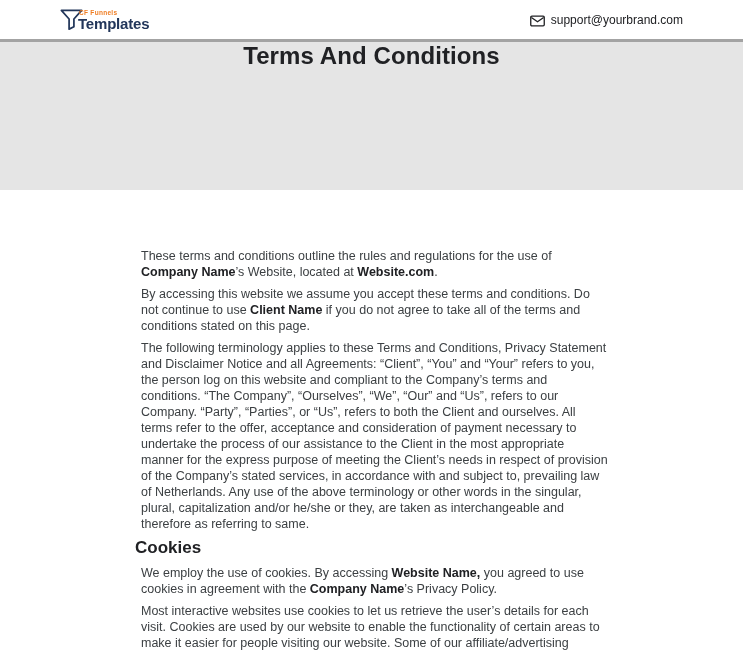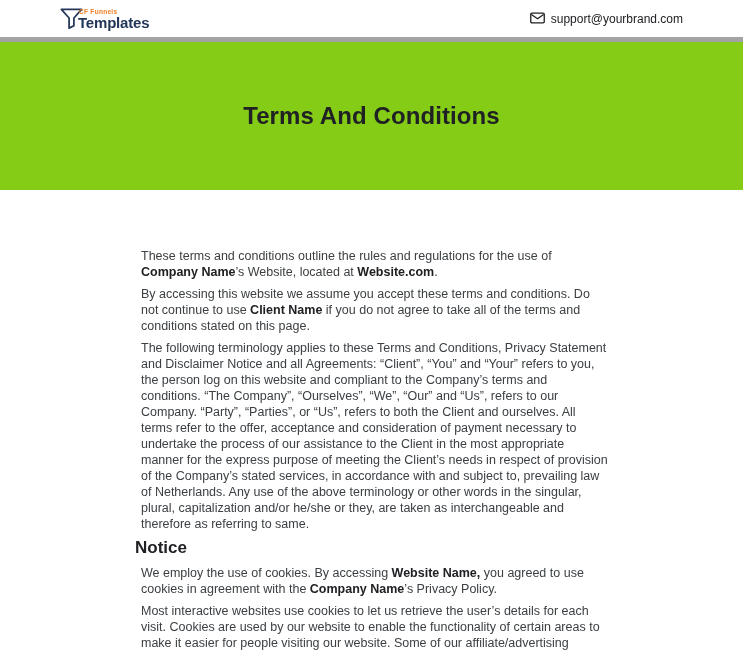--- a/index.html
+++ b/index.html
@@ -5,48 +5,47 @@
   * { margin: 0; padding: 0; box-sizing: border-box; }
   html, body { width: 743px; height: 651px; overflow: hidden; background: #ffffff; }
   body { font-family: "Liberation Sans", "DejaVu Sans", sans-serif; }
 
   .page { width: 743px; height: 651px; background: #ffffff; overflow: hidden; }
 
   
   .site-header {
     height: 42px;
     background: #ffffff;
-    border-bottom: 5px solid #a3a3a3;
+    border-bottom: 3px solid #a3a3a3;
     box-shadow: 0 1px 2px rgba(0,0,0,0.03);
     display: flex;
     align-items: center;
     justify-content: space-between;
     padding: 0 60px 0 58px;
   }
   .brand { display: flex; align-items: center; cursor: pointer; }
   .brand .funnel { width: 27px; height: 27px; flex: 0 0 auto; }
   .brand-text { display: flex; flex-direction: column; margin-left: -7px; margin-top: 1px; }
   .brand-top {
     font-size: 6.5px; font-weight: 700; color: #ef7d23;
     letter-spacing: 0.3px; line-height: 7px; padding-left: 1px;
   }
   .brand-bottom {
     font-size: 15px; font-weight: 700; color: #22365a;
     letter-spacing: -0.2px; line-height: 15px;
   }
-  .contact { display: flex; align-items: flex-start; gap: 6px; text-decoration: none; cursor: pointer; padding-left: 28px; }
+  .contact { display: flex; align-items: flex-end; gap: 6px; text-decoration: none; cursor: pointer; padding-left: 28px; }
   .contact svg { display: block; }
   .contact-text { font-size: 12px; color: #202124; line-height: 14px; }
 
   
   .hero {
     height: 148px;
-    background: #84cc16;
+    background: #e5e5e5;
     display: flex;
-    align-items: center;
     justify-content: center;
   }
   .hero h1 {
     font-size: 24px;
     font-weight: 700;
     color: #202124;
     letter-spacing: 0.1px;
   }
 
   
@@ -99,19 +98,19 @@
 
   <section class="hero">
     <h1>Terms And Conditions</h1>
   </section>
 
   <main class="content">
     <p>These terms and conditions outline the rules and regulations for the use of <b>Company Name</b>’s Website, located at <b>Website.com</b>.</p>
     <p>By accessing this website we assume you accept these terms and conditions. Do not continue to use <b>Client Name</b> if you do not agree to take all of the terms and conditions stated on this page.</p>
     <p>The following terminology applies to these Terms and Conditions, Privacy Statement and Disclaimer Notice and all Agreements: “Client”, “You” and “Your” refers to you, the person log on this website and compliant to the Company’s terms and conditions. “The Company”, “Ourselves”, “We”, “Our” and “Us”, refers to our Company. “Party”, “Parties”, or “Us”, refers to both the Client and ourselves. All terms refer to the offer, acceptance and consideration of payment necessary to undertake the process of our assistance to the Client in the most appropriate manner for the express purpose of meeting the Client’s needs in respect of provision of the Company’s stated services, in accordance with and subject to, prevailing law of Netherlands. Any use of the above terminology or other words in the singular, plural, capitalization and/or he/she or they, are taken as interchangeable and therefore as referring to same.</p>
 
-    <h2>Notice</h2>
+    <h2>Cookies</h2>
     <p>We employ the use of cookies. By accessing <b>Website Name,</b> you agreed to use cookies in agreement with the <b>Company Name</b>’s Privacy Policy.</p>
     <p>Most interactive websites use cookies to let us retrieve the user’s details for each visit. Cookies are used by our website to enable the functionality of certain areas to make it easier for people visiting our website. Some of our affiliate/advertising partners may also use cookies.</p>
 
   </main>
 
 </div>
 
 </body></html>

